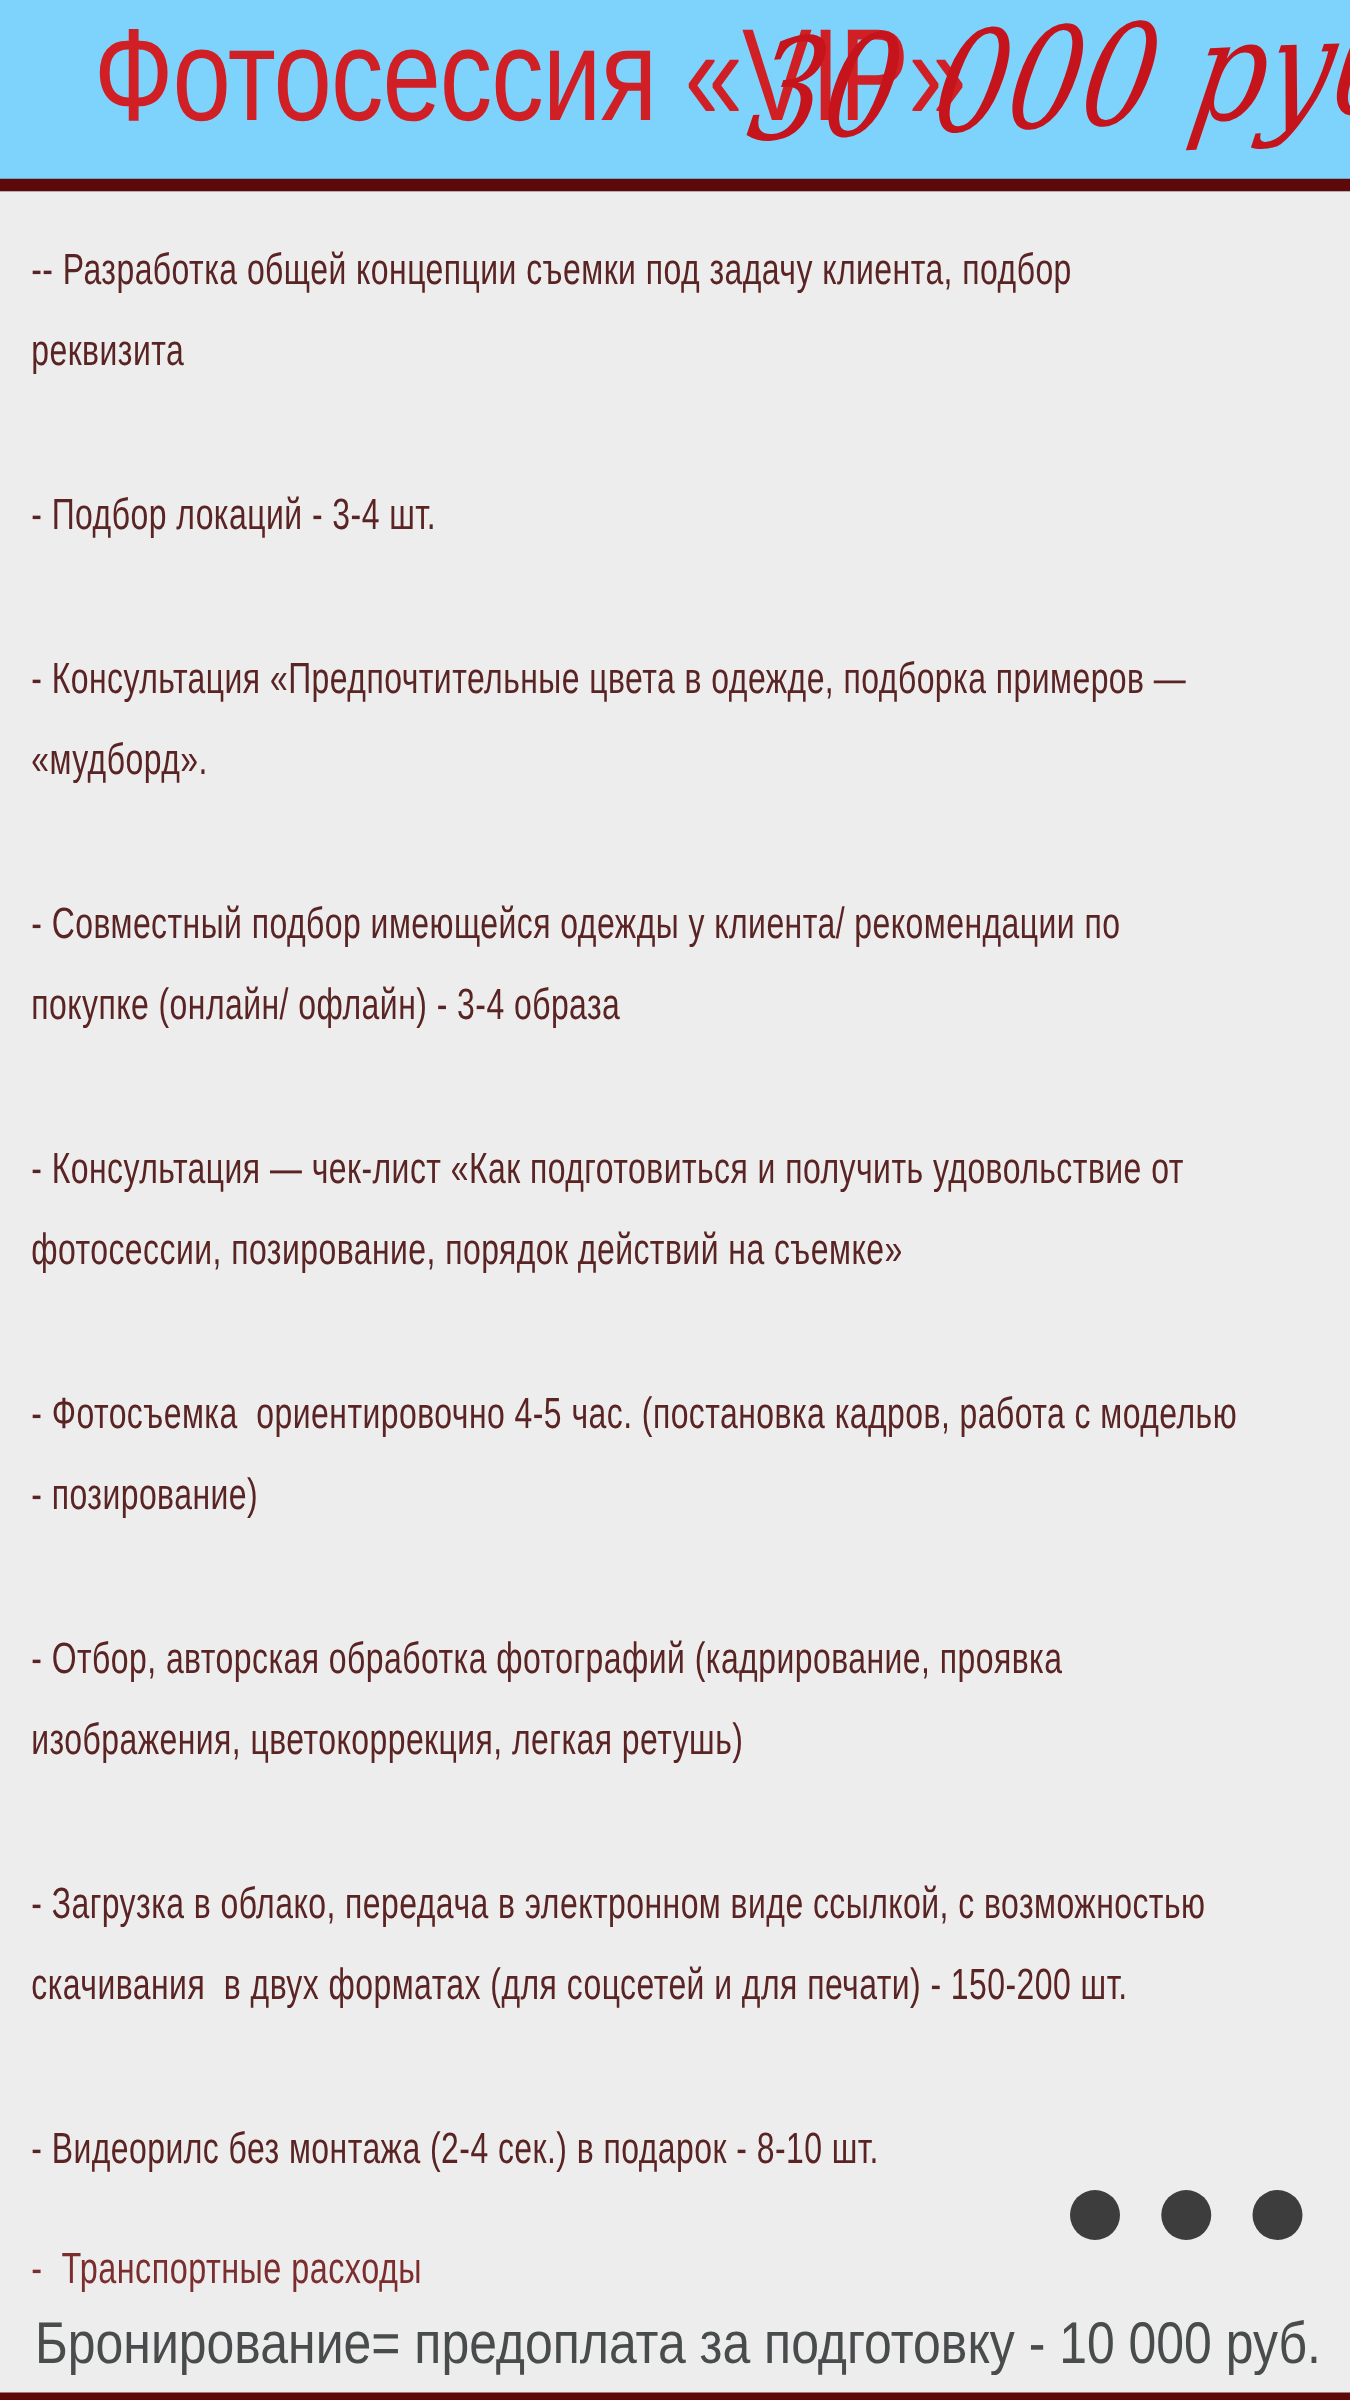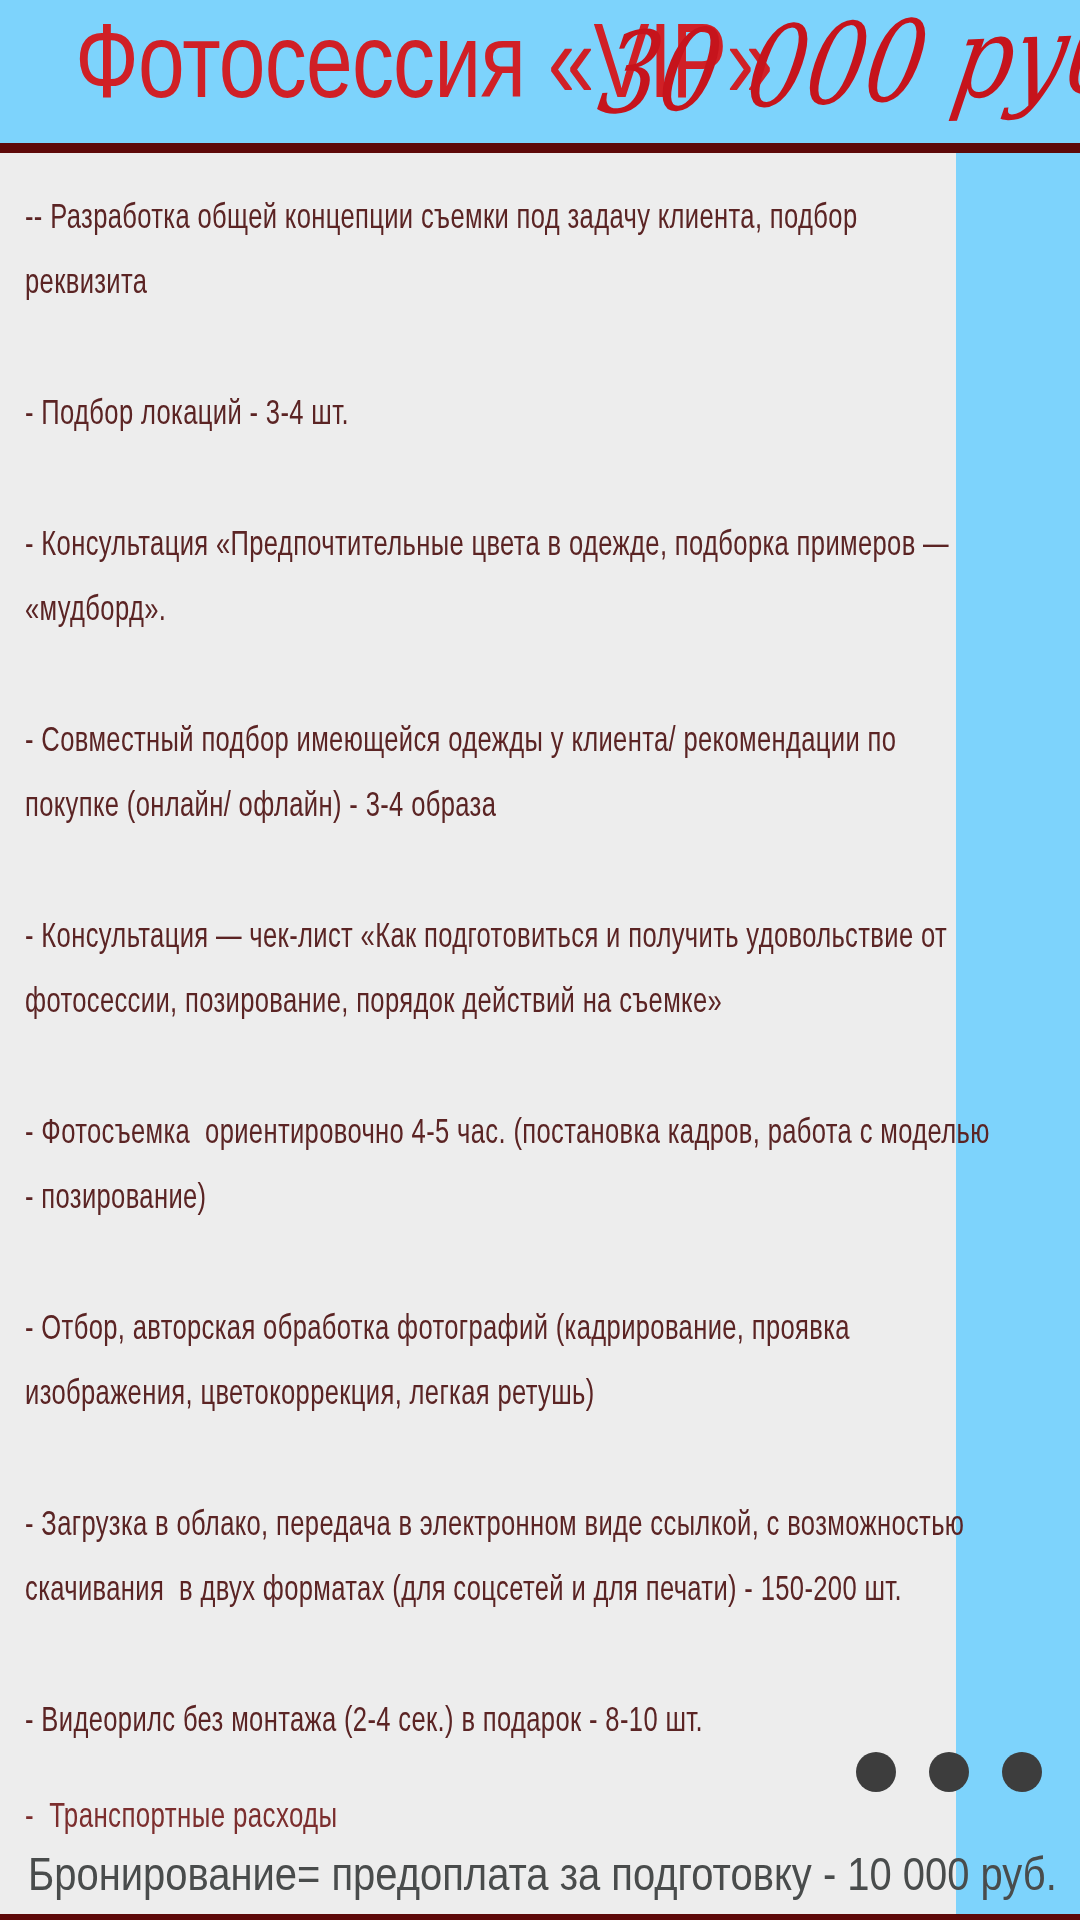--- a/index.html
+++ b/index.html
@@ -40,21 +40,21 @@
   }
   .bar-bottom{
     position:absolute;left:0;bottom:0;
     width:1080px;height:6px;
     background:#5e0909;
     z-index:5;
   }
   
   .body-area{
     position:absolute;left:0;top:153px;
-    width:956px;height:1767px;
+    width:1080px;height:1767px;
     background:#ededed;
     z-index:1;
   }
   .items{
     position:absolute;left:25px;top:30px;
   }
   .item{
     width:1400px;
     font-size:35px;
     line-height:65px;

